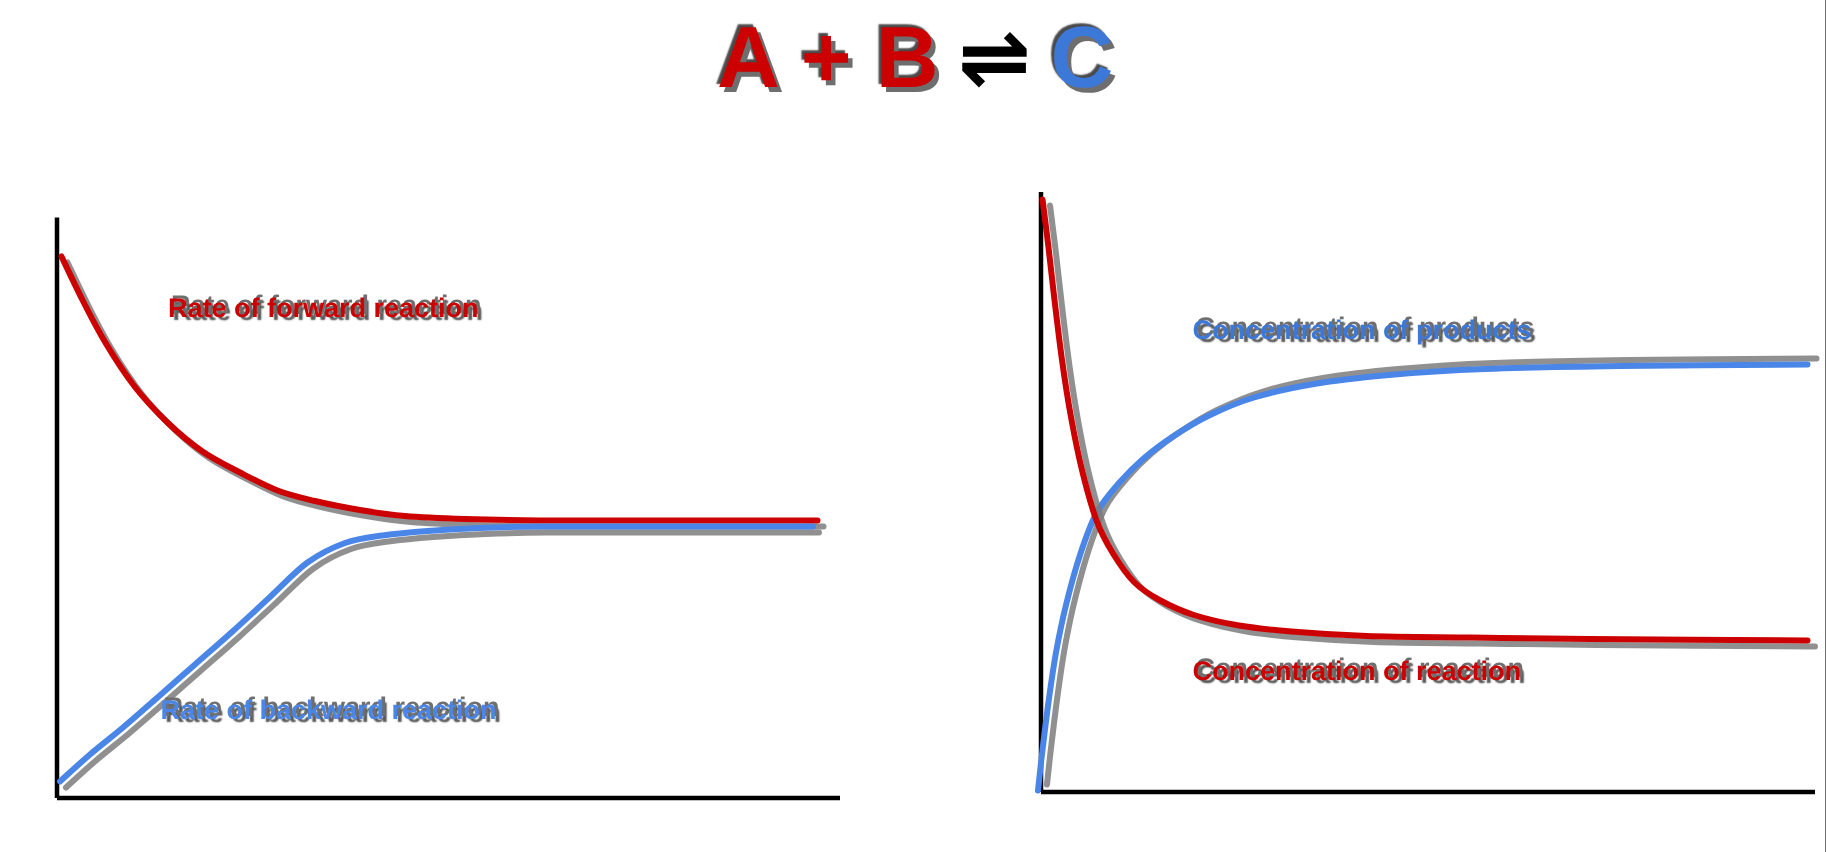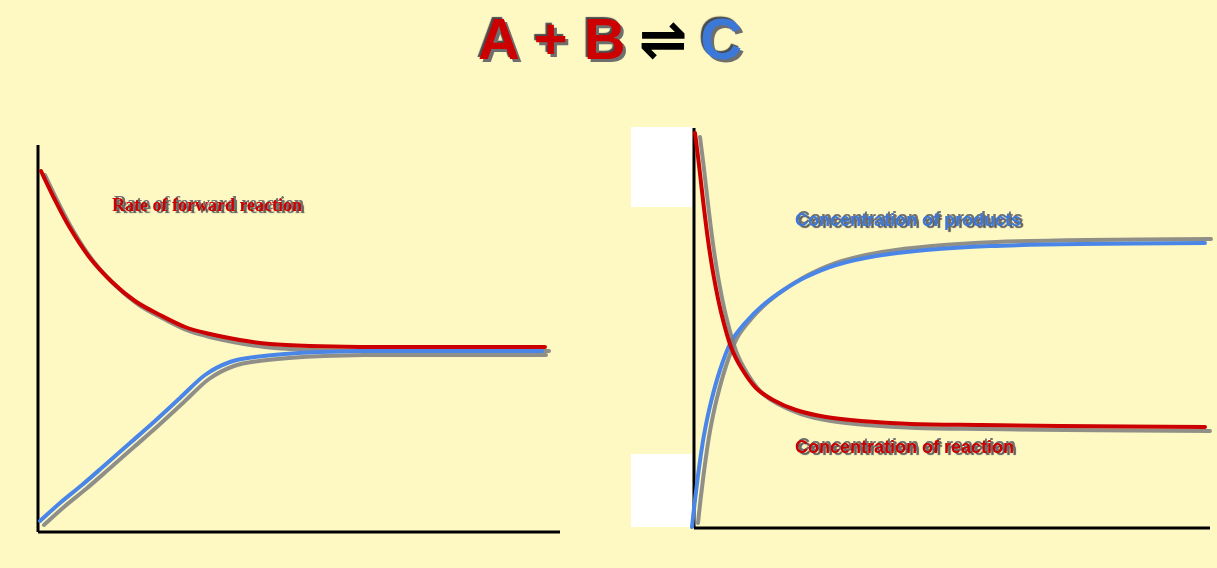--- a/index.html
+++ b/index.html
@@ -1,26 +1,26 @@
 <!DOCTYPE html>
 <html><head>
 <meta charset="utf-8">
 <style>
   html,body{margin:0;padding:0;background:#000;}
-  #figure{position:relative;width:1217px;height:568px;background:#fef9c3;overflow:hidden;
+  #figure{position:relative;width:1217px;height:568px;background:#ffffff;overflow:hidden;
           font-family:"Liberation Sans","DejaVu Sans",sans-serif;}
   #curves-svg{position:absolute;left:0;top:0;}
   .title-block{position:absolute;left:478px;top:10px;display:flex;align-items:flex-start;
                font-size:58px;font-weight:700;line-height:1;white-space:nowrap;}
   .title-reactants{text-shadow:3px 3px 0 #6e6e6e,-2px -2px 1px #4a4a4a;}
   .title-arrow{margin:0 13px;}
   .title-product{text-shadow:3px 3px 0 #6e6e6e,-2px -2px 1px #4a4a4a;}
   .curve-label{position:absolute;font-size:18px;font-weight:700;line-height:1;white-space:nowrap;
                text-shadow:2px -2px 0 #6f6f6f,3px 2px 1px #575757;}
-  #label-forward {left:112px;top:196px;font-family:Liberation Serif, serif;}
+  #label-forward {left:112px;top:196px;}
   #label-backward{left:107px;top:464px;}
   #label-products{left:795px;top:211px;}
   #label-reactants{left:795px;top:438px;}
 </style>
 </head>
 <body>
 
 <div id="figure">
 
   <svg id="curves-svg" width="1217" height="568" viewBox="0 0 1217 568">
@@ -46,16 +46,17 @@
       </g>
   </svg>
 
   <div class="title-block">
     <span class="title-reactants" style="color: rgb(204, 0, 0);">A + B</span>
     <span class="title-arrow" style="color: rgb(0, 0, 0);">⇌</span>
     <span class="title-product" style="color: rgb(60, 120, 216);">C</span>
   </div>
 
   <div class="curve-label" id="label-forward" style="color: rgb(204, 0, 0);">Rate of forward reaction</div>
+  <div class="curve-label" id="label-backward" style="color: rgb(74, 134, 232);">Rate of backward reaction</div>
   <div class="curve-label" id="label-products" style="color: rgb(60, 120, 216); text-align: center;">Concentration of products</div>
   <div class="curve-label" id="label-reactants" style="color: rgb(204, 0, 0);">Concentration of reaction</div>
 
 </div>
 
 </body></html>

